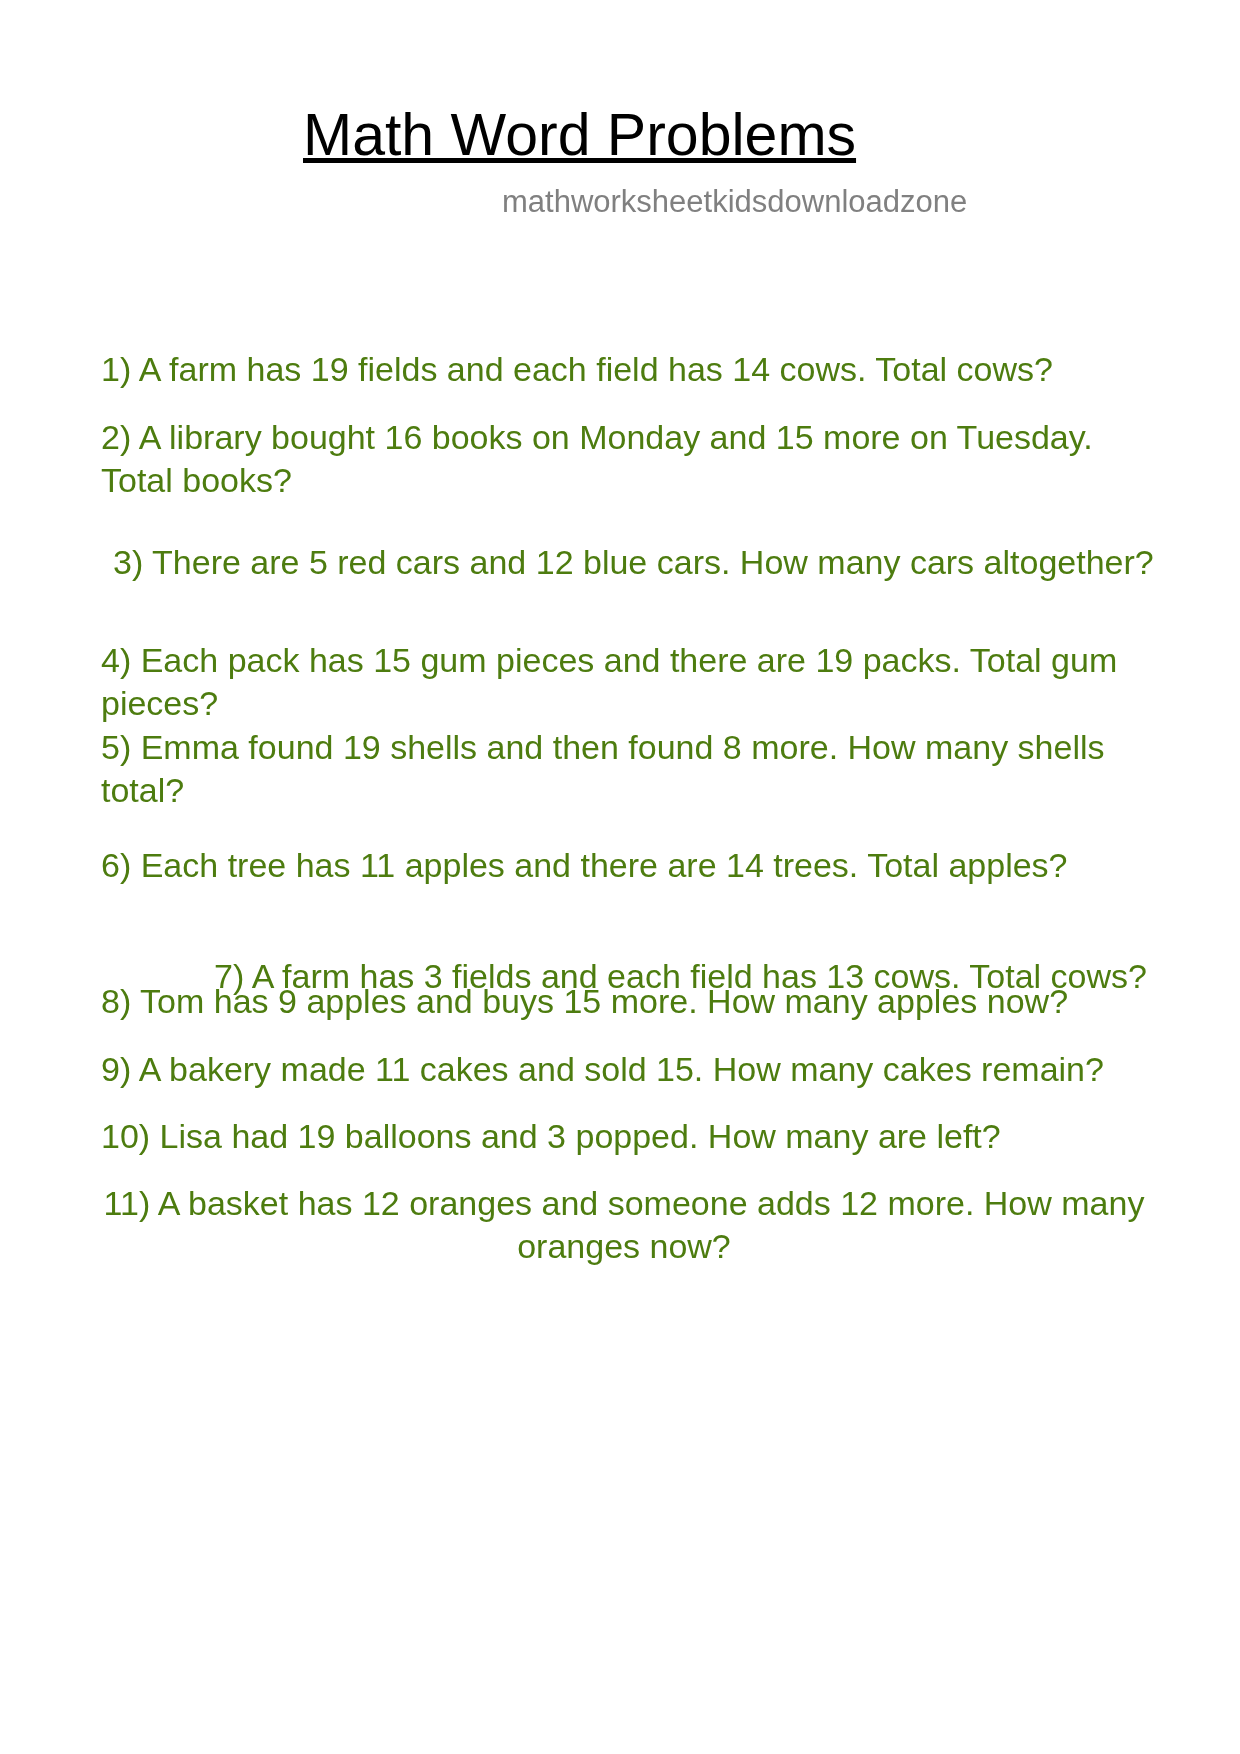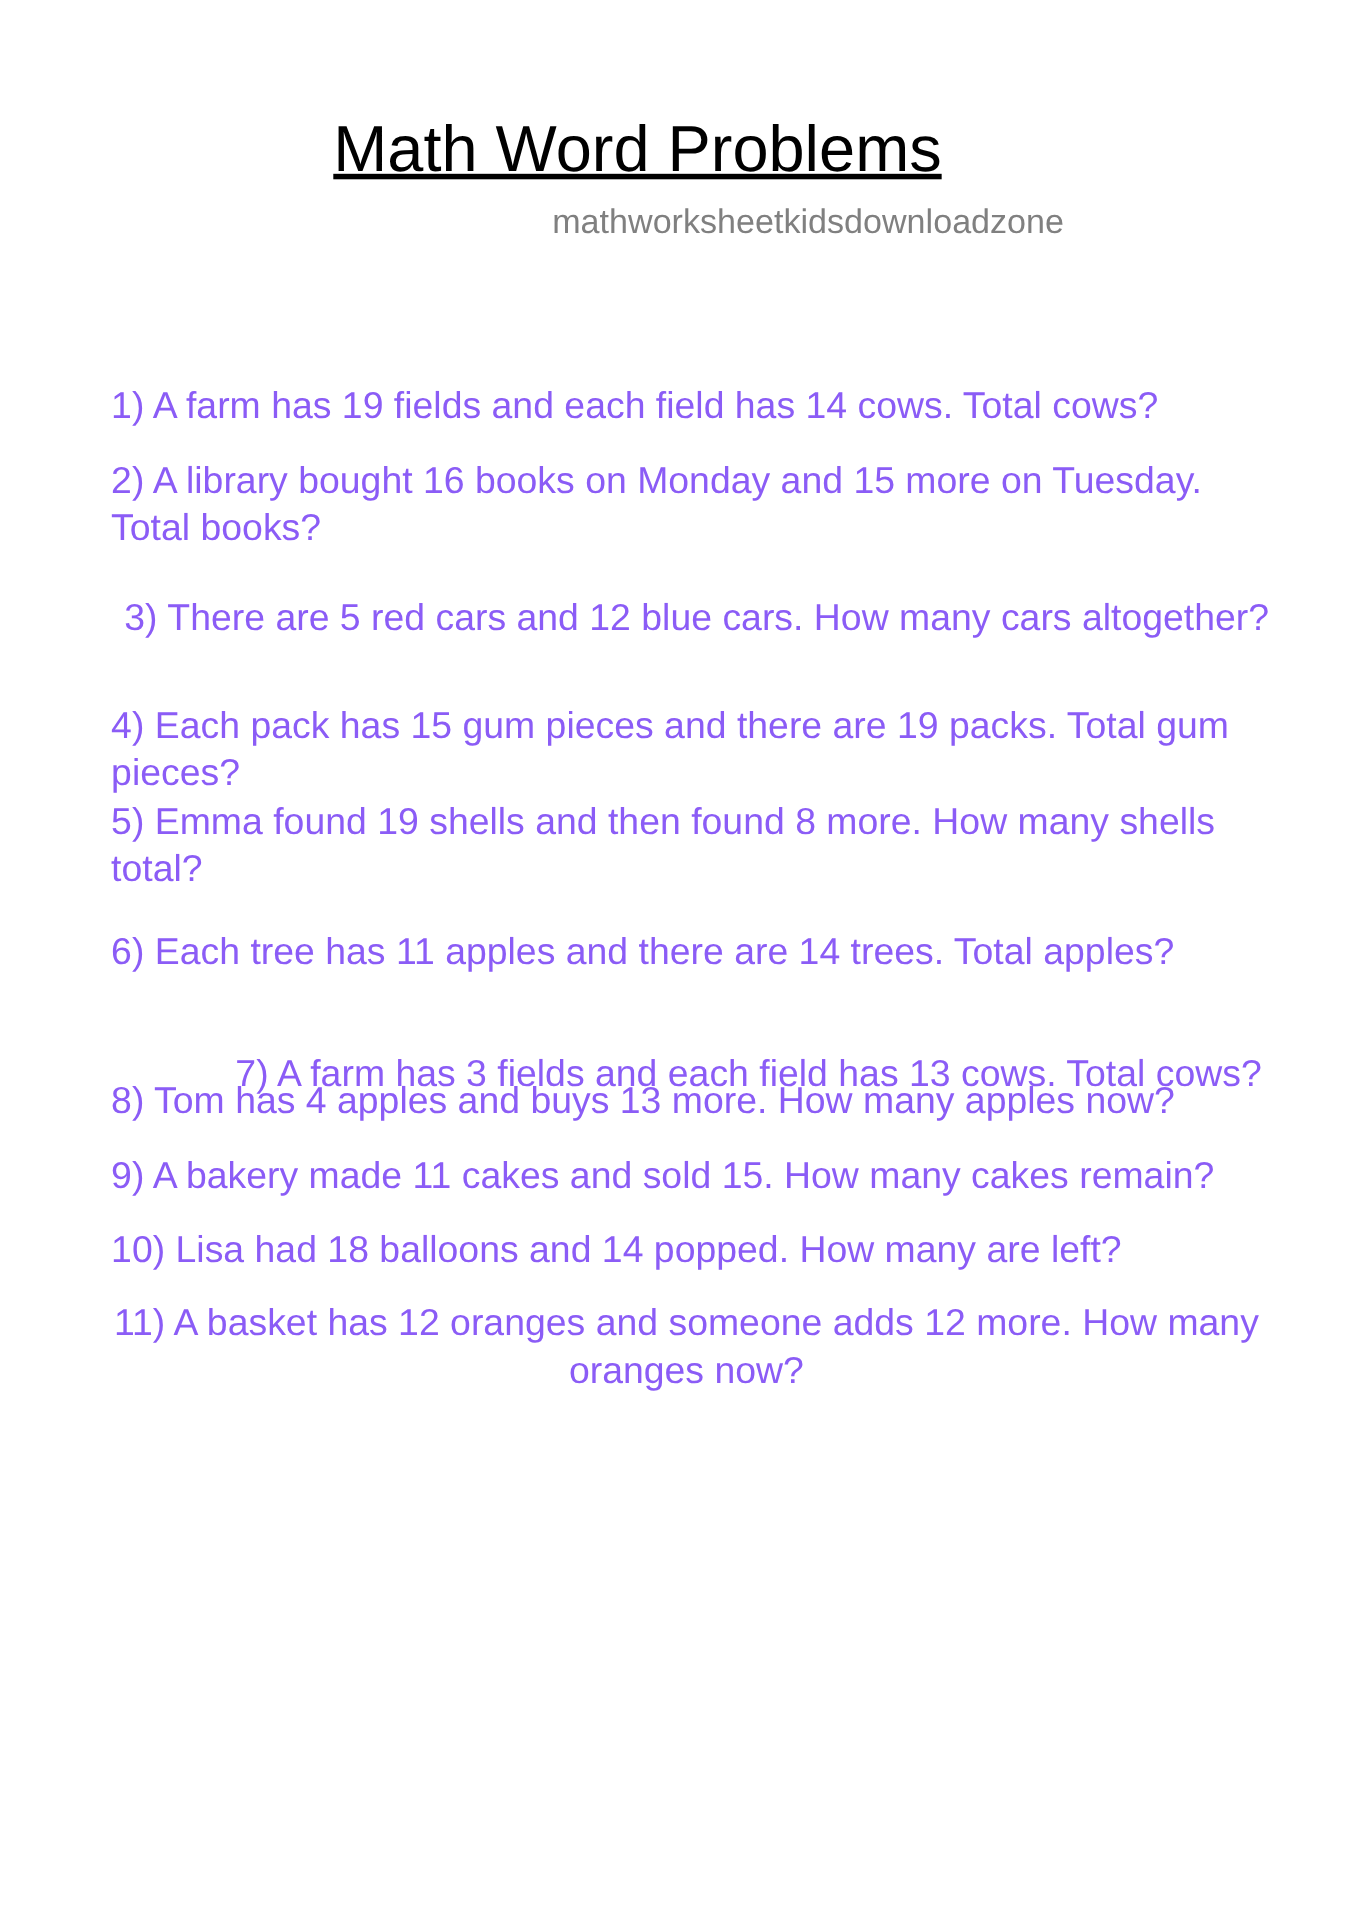--- a/index.html
+++ b/index.html
@@ -3,21 +3,21 @@
 <meta charset="utf-8">
 <style>
   html, body { margin: 0; padding: 0; background: #ffffff; }
   body { width: 1240px; height: 1754px; position: relative; overflow: hidden;
          font-family: "Liberation Sans", sans-serif; color: #000000; }
   .title { position: absolute; left: 303px; top: 105px; font-size: 59px; line-height: 60px;
            white-space: nowrap; color: #000; text-decoration: underline; }
   .subtitle { position: absolute; left: 502px; top: 186px; font-size: 31px; line-height: 31px;
               white-space: nowrap; color: #808080; }
   .problem { position: absolute; left: 101px; width: 1046px; font-size: 34px; line-height: 43px;
-             color: #8b5cf6; }
+             color: #4d7c0f; }
   .problem:nth-of-type(1)  { top: 348px; }
   .problem:nth-of-type(2)  { top: 416px; }
   .problem:nth-of-type(3)  { top: 529px; }
   .problem:nth-of-type(4)  { top: 639px; }
   .problem:nth-of-type(5)  { top: 726px; }
   .problem:nth-of-type(6)  { top: 844px; }
   .problem:nth-of-type(7)  { top: 955px; text-align: right; }
   .problem:nth-of-type(8)  { top: 980px; }
   .problem:nth-of-type(9)  { top: 1048px; }
   .problem:nth-of-type(10) { top: 1115px; }
@@ -30,17 +30,17 @@
 <div class="subtitle">mathworksheetkidsdownloadzone</div>
 
 <section>
   <p class="problem" style="margin:0"><span>1)</span> <span>A farm has 19 fields and each field has 14 cows. Total cows?</span></p>
   <p class="problem" style="margin:0"><span>2)</span> <span>A library bought 16 books on Monday and 15 more on Tuesday. Total books?</span></p>
   <p class="problem" style="margin:12px"><span>3)</span> <span>There are 5 red cars and 12 blue cars. How many cars altogether?</span></p>
   <p class="problem" style="margin:0"><span>4)</span> <span>Each pack has 15 gum pieces and there are 19 packs. Total gum pieces?</span></p>
   <p class="problem" style="margin:0"><span>5)</span> <span>Emma found 19 shells and then found 8 more. How many shells total?</span></p>
   <p class="problem" style="margin:0"><span>6)</span> <span>Each tree has 11 apples and there are 14 trees. Total apples?</span></p>
   <p class="problem" style="margin:0"><span>7)</span> <span>A farm has 3 fields and each field has 13 cows. Total cows?</span></p>
-  <p class="problem" style="margin:0"><span>8)</span> <span>Tom has 4 apples and buys 13 more. How many apples now?</span></p>
+  <p class="problem" style="margin:0"><span>8)</span> <span>Tom has 9 apples and buys 15 more. How many apples now?</span></p>
   <p class="problem" style="margin:0"><span>9)</span> <span>A bakery made 11 cakes and sold 15. How many cakes remain?</span></p>
-  <p class="problem" style="margin:0"><span>10)</span> <span>Lisa had 18 balloons and 14 popped. How many are left?</span></p>
+  <p class="problem" style="margin:0"><span>10)</span> <span>Lisa had 19 balloons and 3 popped. How many are left?</span></p>
   <p class="problem" style="margin:0"><span>11)</span> <span>A basket has 12 oranges and someone adds 12 more. How many oranges now?</span></p>
 </section>
 
 </body></html>

